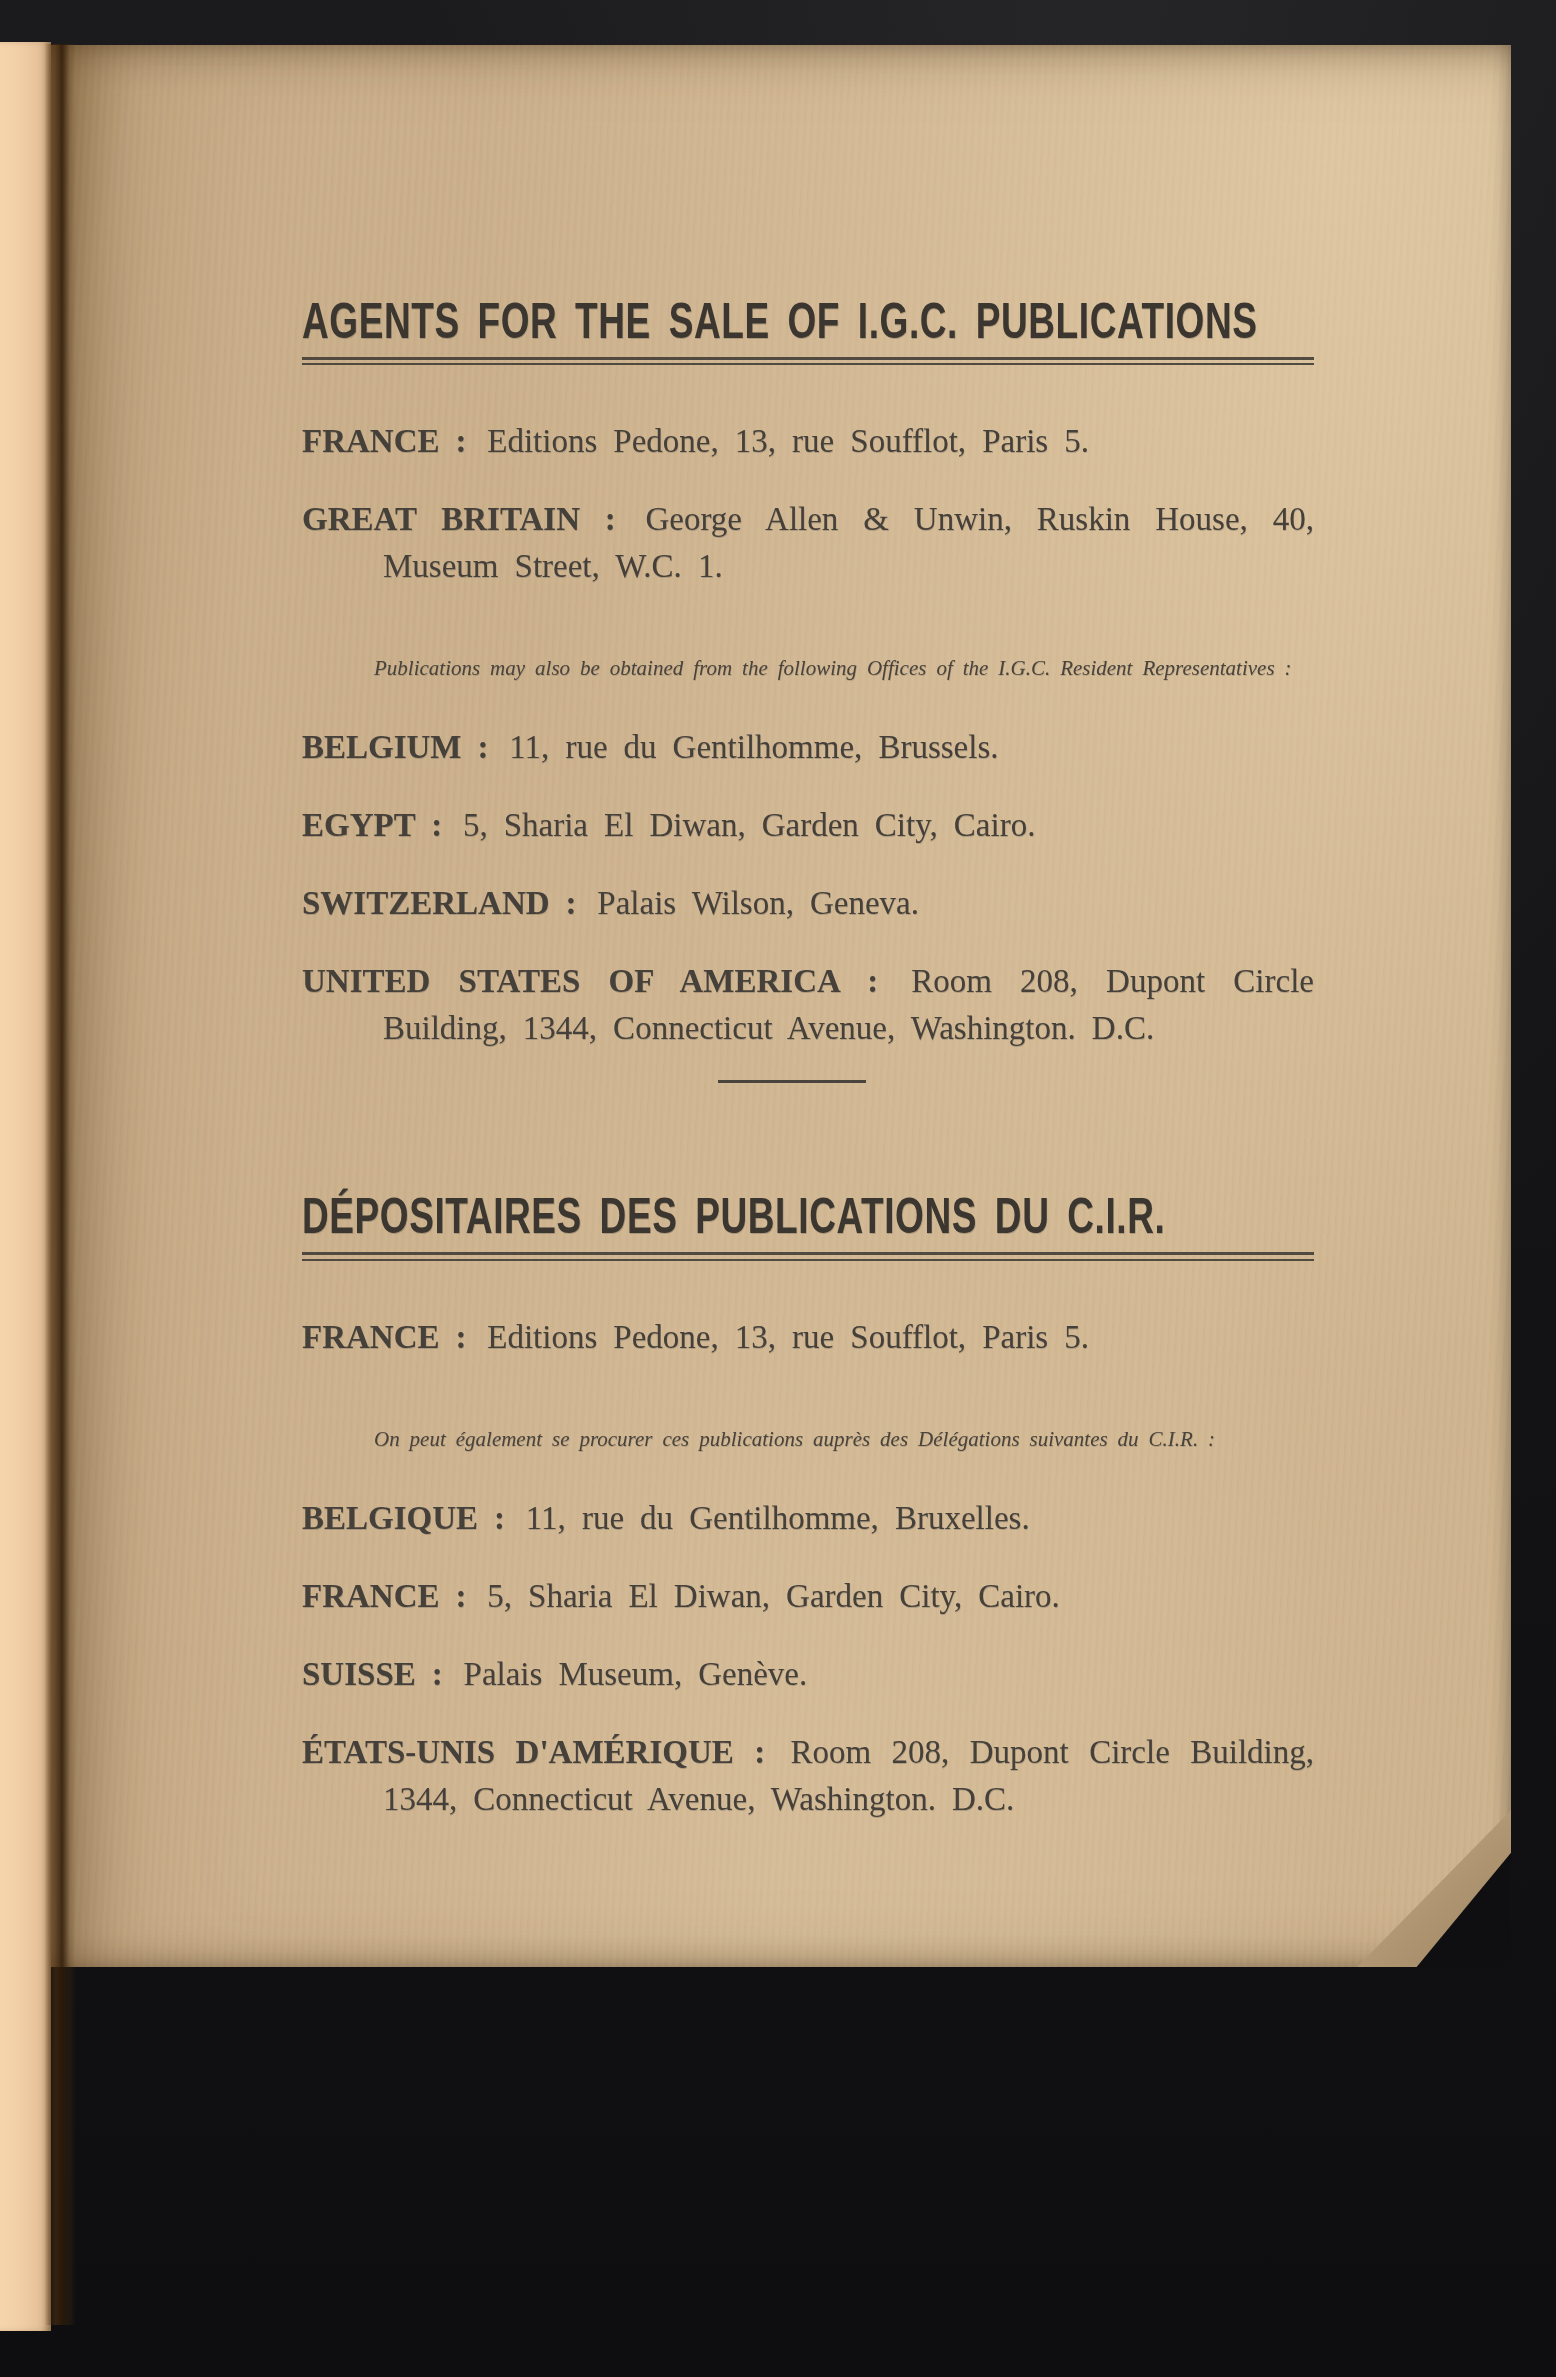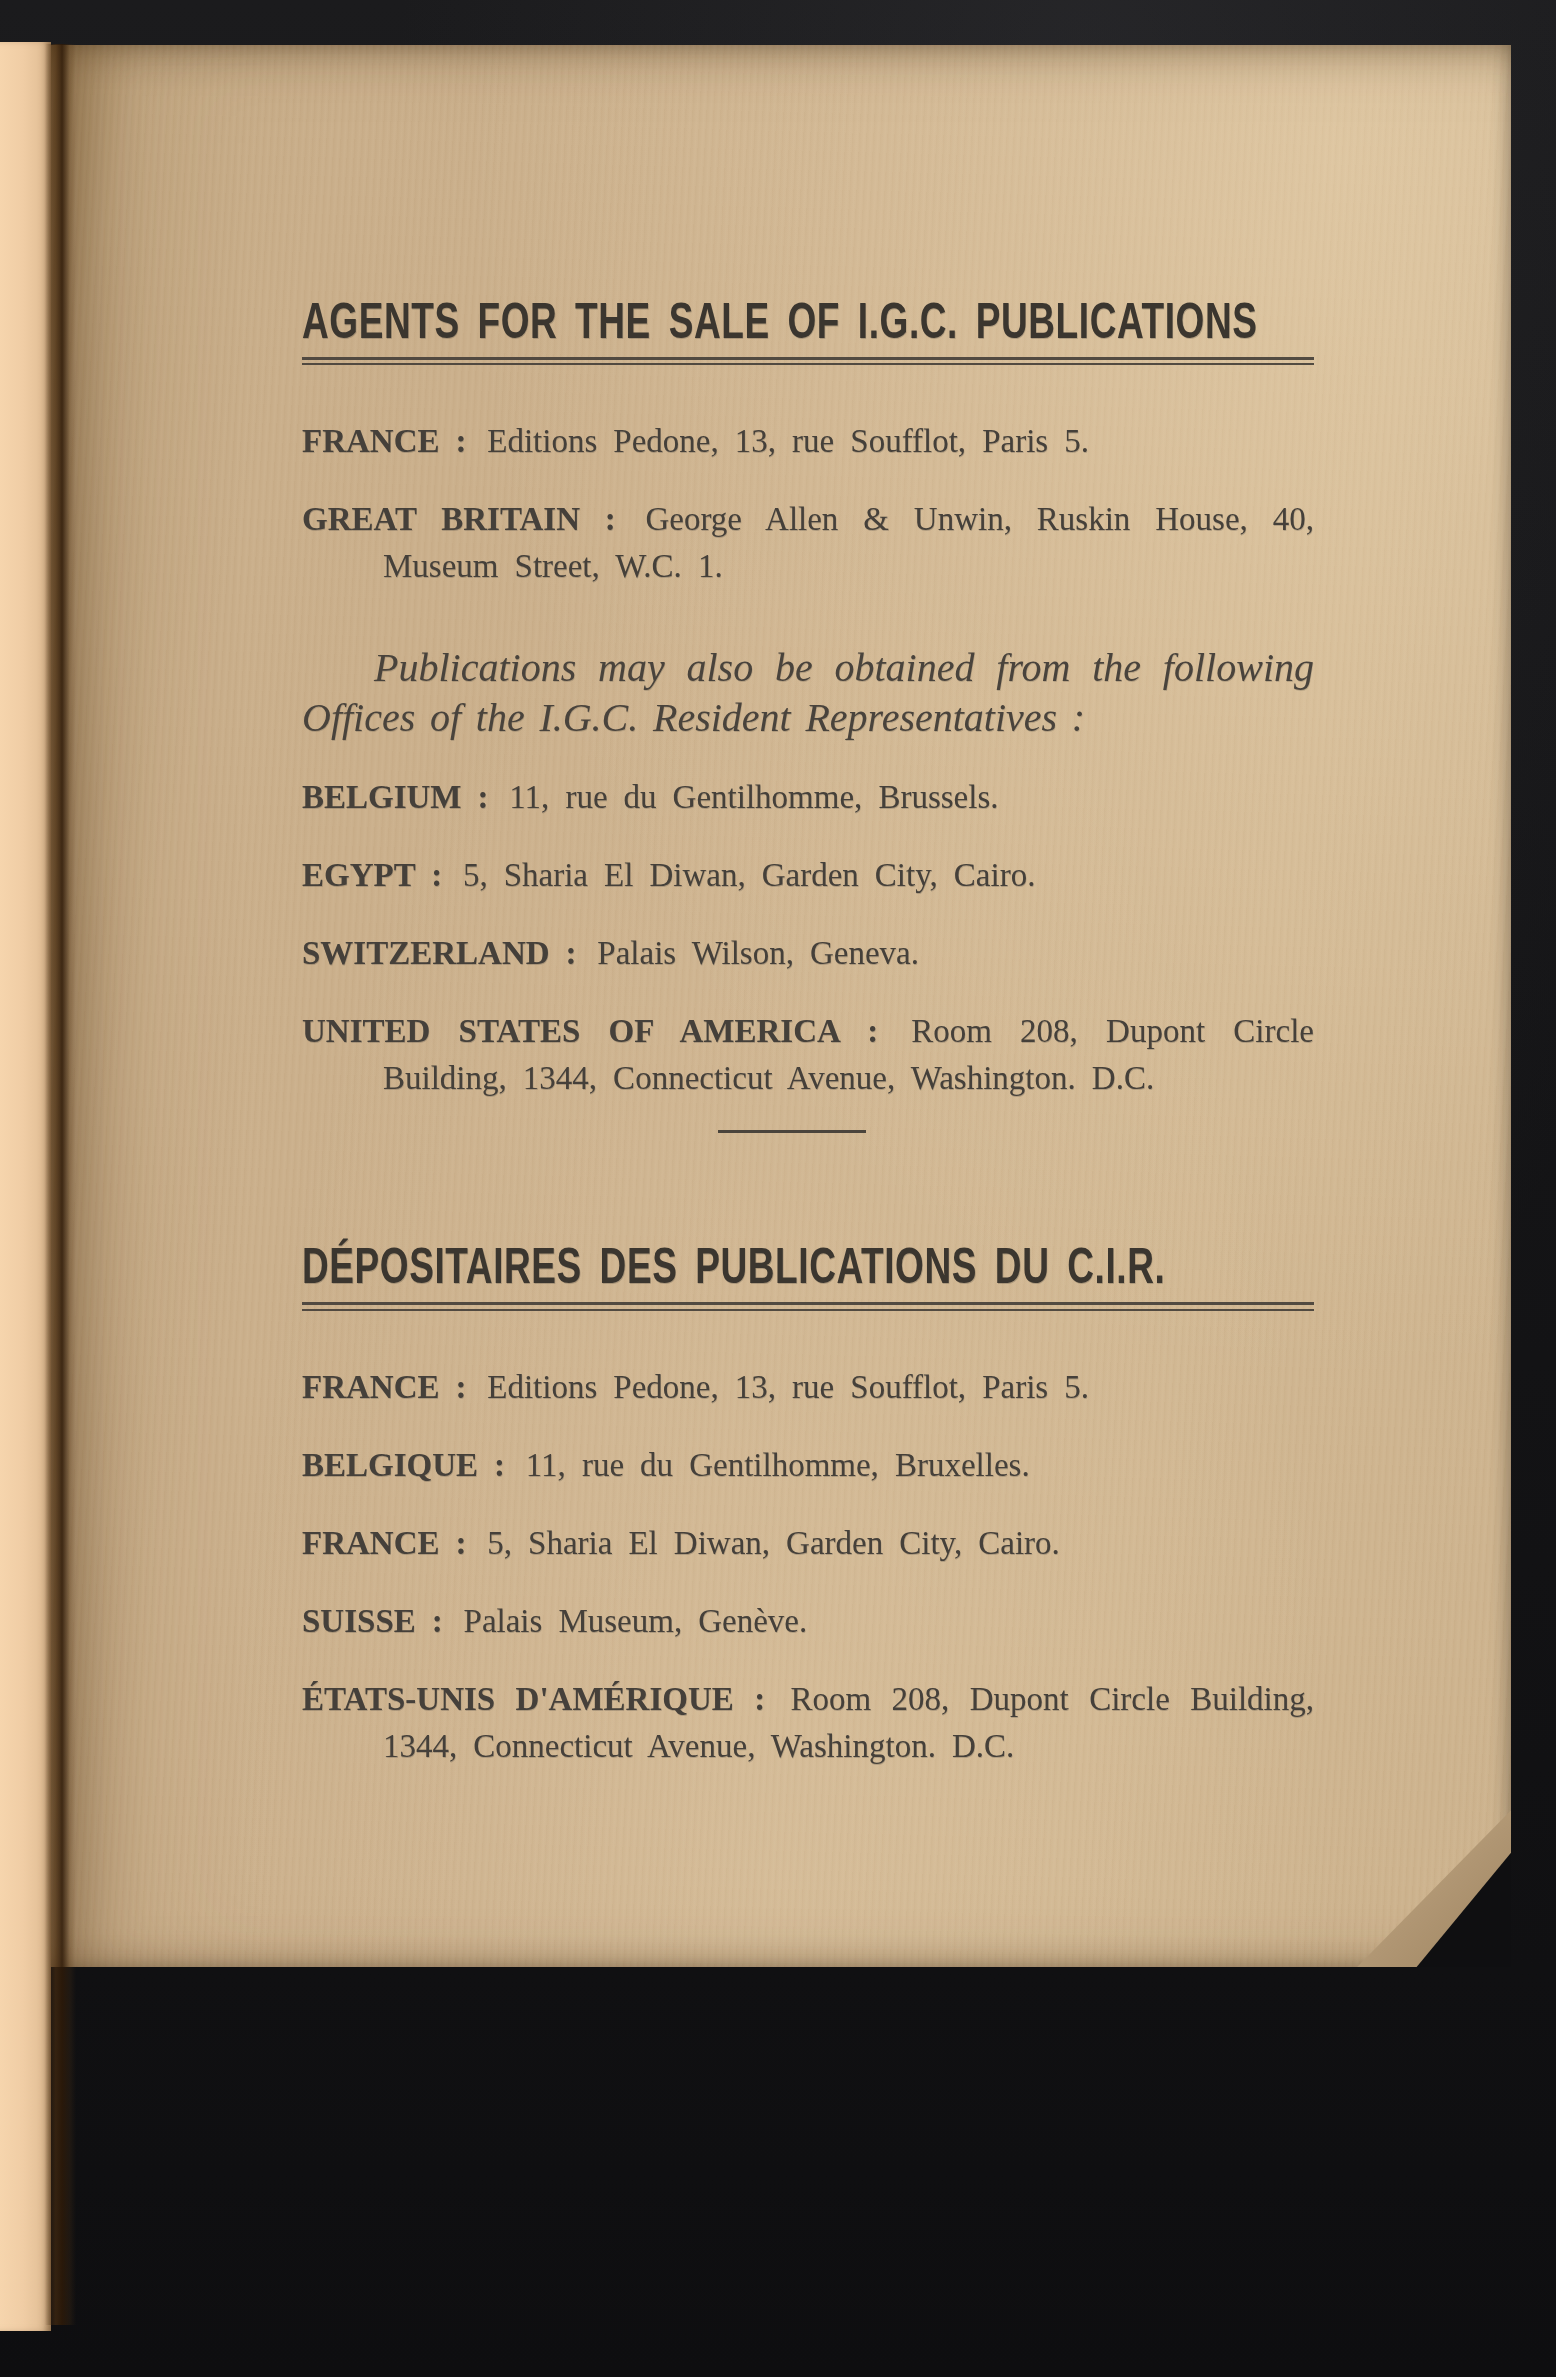--- a/index.html
+++ b/index.html
@@ -126,21 +126,21 @@
     word-spacing: 7.8px;
     color: #45403a;
     text-shadow: 0.5px 0.5px 0 rgba(69,64,58,0.25);
   }
   .entry .label { font-weight: bold; }
   .entry .label::after { content: ""; padding-right: 4.7px; }
   .first-after-rule { margin-top: 53px; }
 
   .note {
     font-style: italic;
-    font-size: 40px;
+    font-size: 21px;
     line-height: 50px;
     margin: 53px 0 31px 0;
     text-indent: 72px;
     text-align: justify;
     word-spacing: 4.7px;
     color: #49433c;
     text-shadow: 0.5px 0.5px 0 rgba(73,67,60,0.22);
   }
 
   .divider {
@@ -200,20 +200,21 @@
 
       <section class="section-fr">
         <h1 class="section-title">DÉPOSITAIRES DES PUBLICATIONS DU C.I.R.</h1>
         <div class="double-rule"></div>
 
         <p class="entry first-after-rule">
           <span class="label">FRANCE :</span>
           <span class="address">Editions Pedone, 13, rue Soufflot, Paris 5.</span>
         </p>
 
+        <p class="note">On peut également se procurer ces publications auprès des Délégations suivantes du C.I.R. :</p>
 
         <p class="entry">
           <span class="label">BELGIQUE :</span>
           <span class="address">11, rue du Gentilhomme, Bruxelles.</span>
         </p>
         <p class="entry">
           <span class="label">FRANCE :</span>
           <span class="address">5, Sharia El Diwan, Garden City, Cairo.</span>
         </p>
         <p class="entry">

